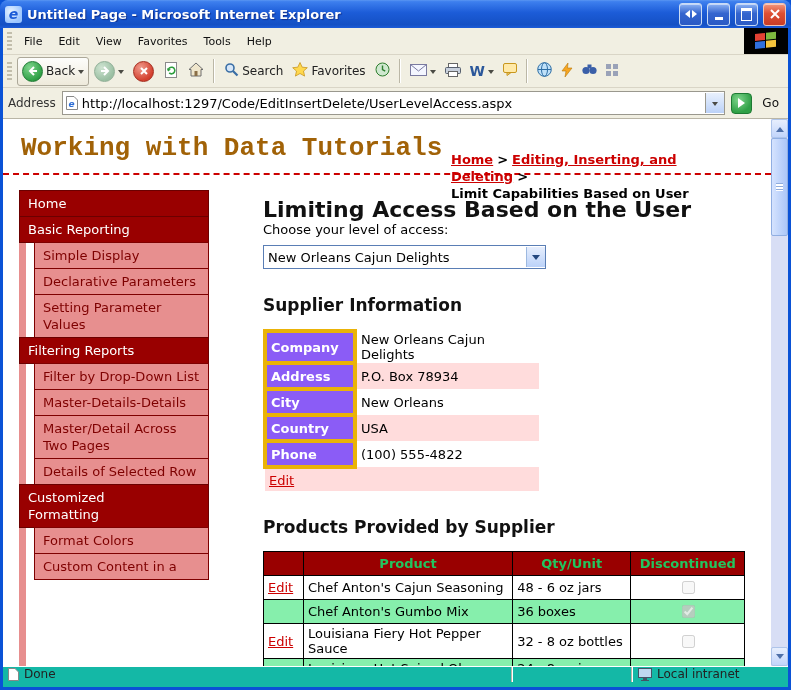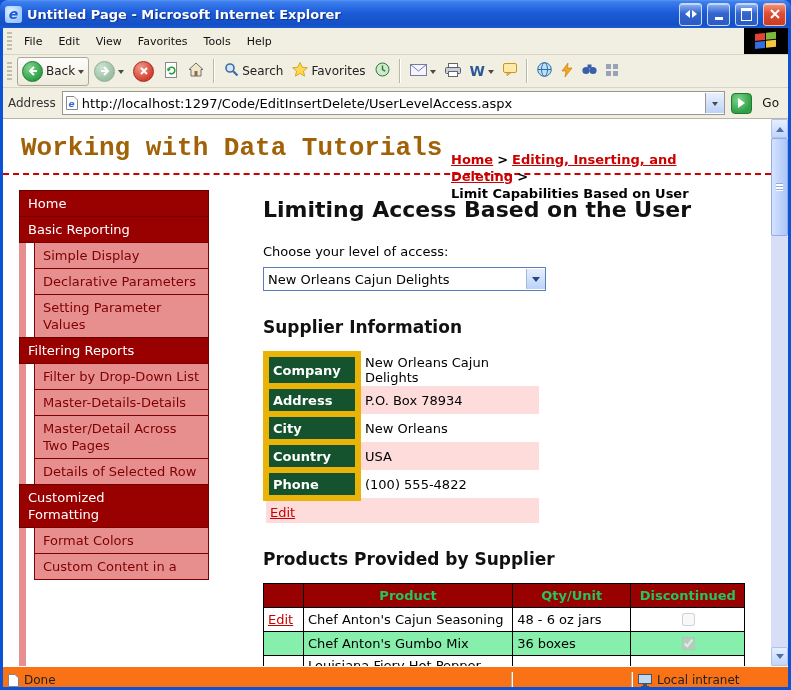--- a/index.html
+++ b/index.html
@@ -61,31 +61,31 @@
   
   .sidebar{width:190px;flex:none;position:relative;}
   .sidebar::before{content:"";position:absolute;left:0;top:0;bottom:-400px;width:7px;background:#E78F8F;}
   .side-item{position:relative;font-size:13px;line-height:17px;padding:4px 8px;border:1px solid #7E0000;margin-top:-1px;cursor:pointer;}
   .side-item.section{background:#990000;color:#fff;border-color:#6B0000;padding-right:34px;}
   .side-item.sub{background:#E78F8F;color:#7E0000;margin-left:15px;}
 
   
   .main{margin-left:54px;width:482px;}
   .main-title{font-size:22px;font-weight:bold;color:#111;margin-top:6px;}
-  .access-label{font-size:13px;margin-top:22px;color:#000;}
+  .access-label{font-size:13px;color:#000;}
   .select{margin-top:8px;width:281px;height:22px;border:1px solid #5A7EB5;display:flex;align-items:center;background:#fff;cursor:pointer;}
   .select-text{flex:1;font-size:13px;padding:0 4px;white-space:nowrap;overflow:hidden;}
   .select-btn{width:18px;height:20px;border-left:1px solid #9DB9E0;background:linear-gradient(#E6EEFD,#BBD2F9);display:flex;align-items:center;justify-content:center;}
   .select-btn i{width:0;height:0;border:4px solid transparent;border-top:5px solid #23477E;margin-top:5px;}
   .h2{font-size:17px;font-weight:bold;color:#111;margin-top:26px;}
 
   table{border-collapse:collapse;font-size:13px;color:#000;}
   .supplier-table{margin-top:14px;width:276px;}
   .supplier-table td{height:20px;padding:1px 4px;vertical-align:middle;}
-  .supplier-table td.lbl{width:78px;background:#14532d;color:#fff;font-weight:bold;border:6px solid #eab308;}
+  .supplier-table td.lbl{width:78px;background:#8b5cf6;color:#fff;font-weight:bold;border:4px solid #eab308;}
   .supplier-table tr.pink td.val{background:#FFDCDC;}
   .supplier-table td.editrow{background:#FFDCDC;}
   a.redlink{color:#CC0000;text-decoration:underline;cursor:pointer;}
 
   .products-table{margin-top:14px;}
   .products-table th,.products-table td{border:1px solid #000;padding:2px 4px;vertical-align:middle;}
   .products-table th{background:#990000;color:#22c55e;font-weight:bold;text-align:center;height:19px;}
   .col-edit{width:32px;}
   .col-product{width:224px;}
   .col-qty{width:118px;}
@@ -97,21 +97,21 @@
   .sb-btn{height:17px;background:linear-gradient(#E7EEFD,#C2D5FB);border:1px solid #AEC4EA;border-radius:2px;display:flex;align-items:center;justify-content:center;}
   .tri-up{width:0;height:0;border:4px solid transparent;border-bottom:5px solid #4E6FA8;margin-bottom:3px;}
   .tri-down{width:0;height:0;border:4px solid transparent;border-top:5px solid #4E6FA8;margin-top:3px;}
   .sb-track{flex:1;position:relative;}
   .sb-thumb{position:absolute;top:0;left:0;right:0;height:96px;border:1px solid #90AEE2;border-radius:2px;
     background:linear-gradient(90deg,#D5E3FE,#ABC6F8);}
   .sb-thumb::after{content:"";position:absolute;left:4px;right:4px;top:44px;height:8px;
     background:repeating-linear-gradient(180deg,#8FACDD 0 1px,#fff 1px 3px);}
 
   
-  .statusbar{height:20px;display:flex;align-items:flex-end;background:#f97316;border-top:1px solid #fff;font-size:12px;color:#222;}
+  .statusbar{height:20px;display:flex;align-items:flex-start;background:#14b8a6;border-top:1px solid #fff;font-size:12px;color:#222;}
   .status-left{flex:1;display:flex;align-items:center;gap:5px;padding-left:5px;}
   .status-sep{width:0;height:15px;border-left:1px solid #B9B5A6;border-right:1px solid #fff;}
   .status-mid{width:118px;height:100%;}
   .status-right{width:150px;display:flex;align-items:center;gap:5px;padding-left:5px;}
 </style>
 </head>
 <body>
 
 <div class="window">
 

